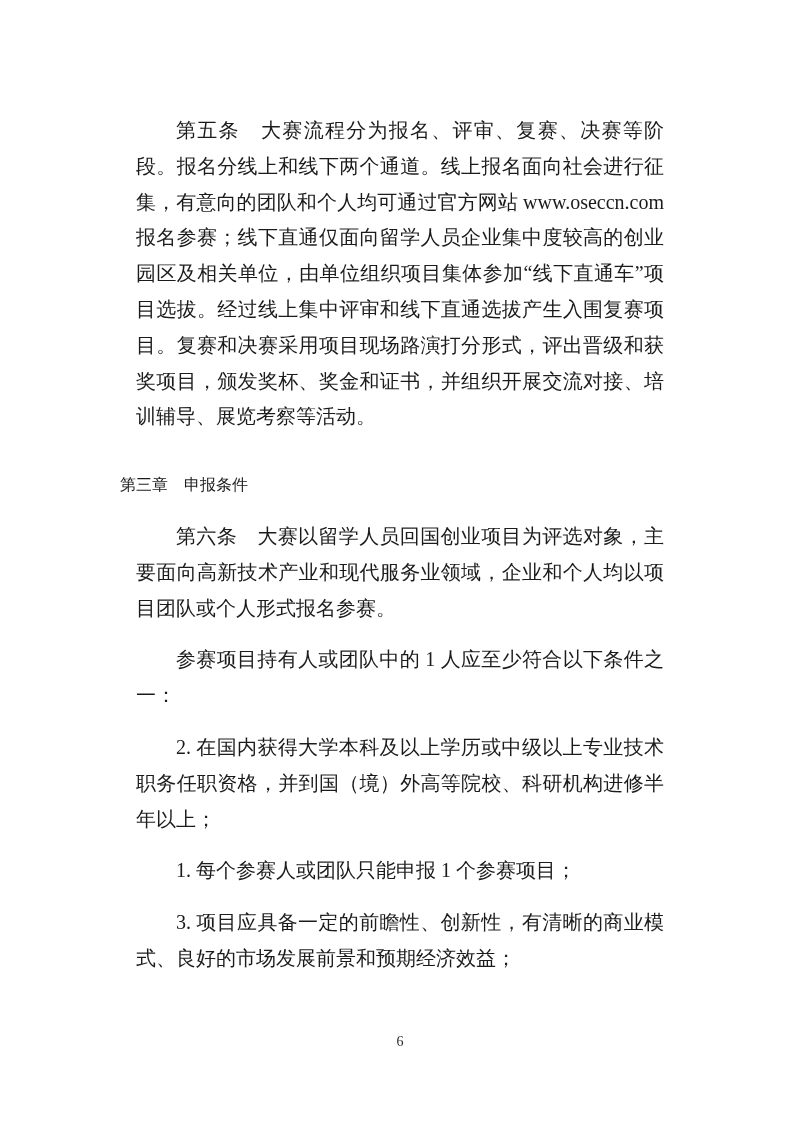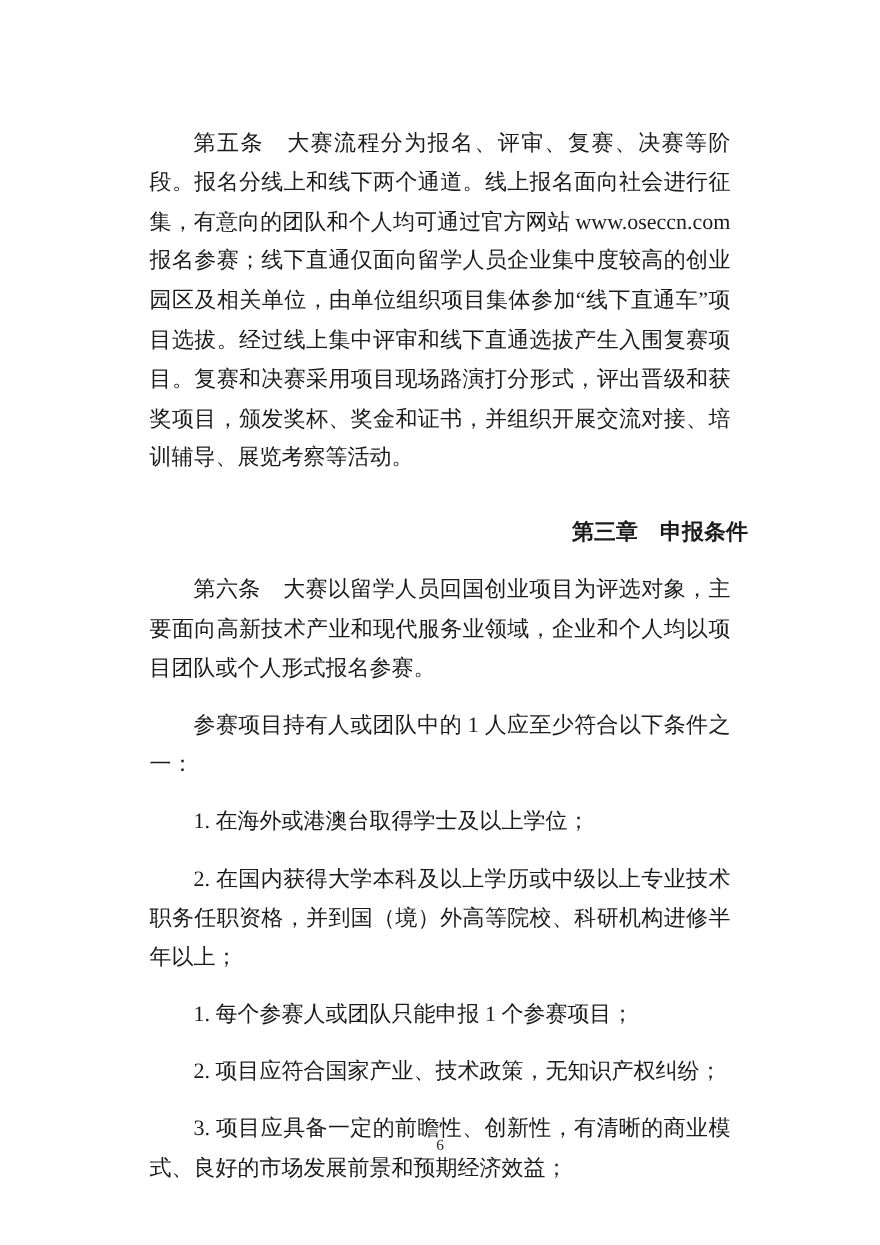--- a/index.html
+++ b/index.html
@@ -28,24 +28,24 @@
   }
   .para {
     margin: 16px;
     padding: 0;
     text-indent: 2em;
     word-break: normal;
   }
   .chapter {
     margin: 32px 0 0 0;
     padding: 0;
-    font-size: 20px;
+    font-size: 16px;
     line-height: 35.8px;
-    font-weight: bold;
-    text-align: right;
+    font-weight: normal;
+    text-align: left;
     text-indent: 0;
   }
   .footer {
     position: absolute;
     left: 0;
     right: 0;
     top: 1032px;
     text-align: center;
   }
   .pagenum {
@@ -57,22 +57,20 @@
 </style>
 </head>
 <body>
 
 <div class="page">
   <div class="content">
     <p class="para">第五条　大赛流程分为报名、评审、复赛、决赛等阶段。报名分线上和线下两个通道。线上报名面向社会进行征集，有意向的团队和个人均可通过官方网站 www.oseccn.com 报名参赛；线下直通仅面向留学人员企业集中度较高的创业园区及相关单位，由单位组织项目集体参加“线下直通车”项目选拔。经过线上集中评审和线下直通选拔产生入围复赛项目。复赛和决赛采用项目现场路演打分形式，评出晋级和获奖项目，颁发奖杯、奖金和证书，并组织开展交流对接、培训辅导、展览考察等活动。</p>
     <h2 class="chapter">第三章　申报条件</h2>
     <p class="para">第六条　大赛以留学人员回国创业项目为评选对象，主要面向高新技术产业和现代服务业领域，企业和个人均以项目团队或个人形式报名参赛。</p>
     <p class="para">参赛项目持有人或团队中的 1 人应至少符合以下条件之一：</p>
-    <p class="para">1. 在海外或港澳台取得学士及以上学位；</p>
     <p class="para">2. 在国内获得大学本科及以上学历或中级以上专业技术职务任职资格，并到国（境）外高等院校、科研机构进修半年以上；</p>
     <p class="para">1. 每个参赛人或团队只能申报 1 个参赛项目；</p>
-    <p class="para">2. 项目应符合国家产业、技术政策，无知识产权纠纷；</p>
     <p class="para">3. 项目应具备一定的前瞻性、创新性，有清晰的商业模式、良好的市场发展前景和预期经济效益；</p>
   </div>
   <div class="footer">
     <span class="pagenum">6</span>
   </div>
 </div>
 
 </body></html>

